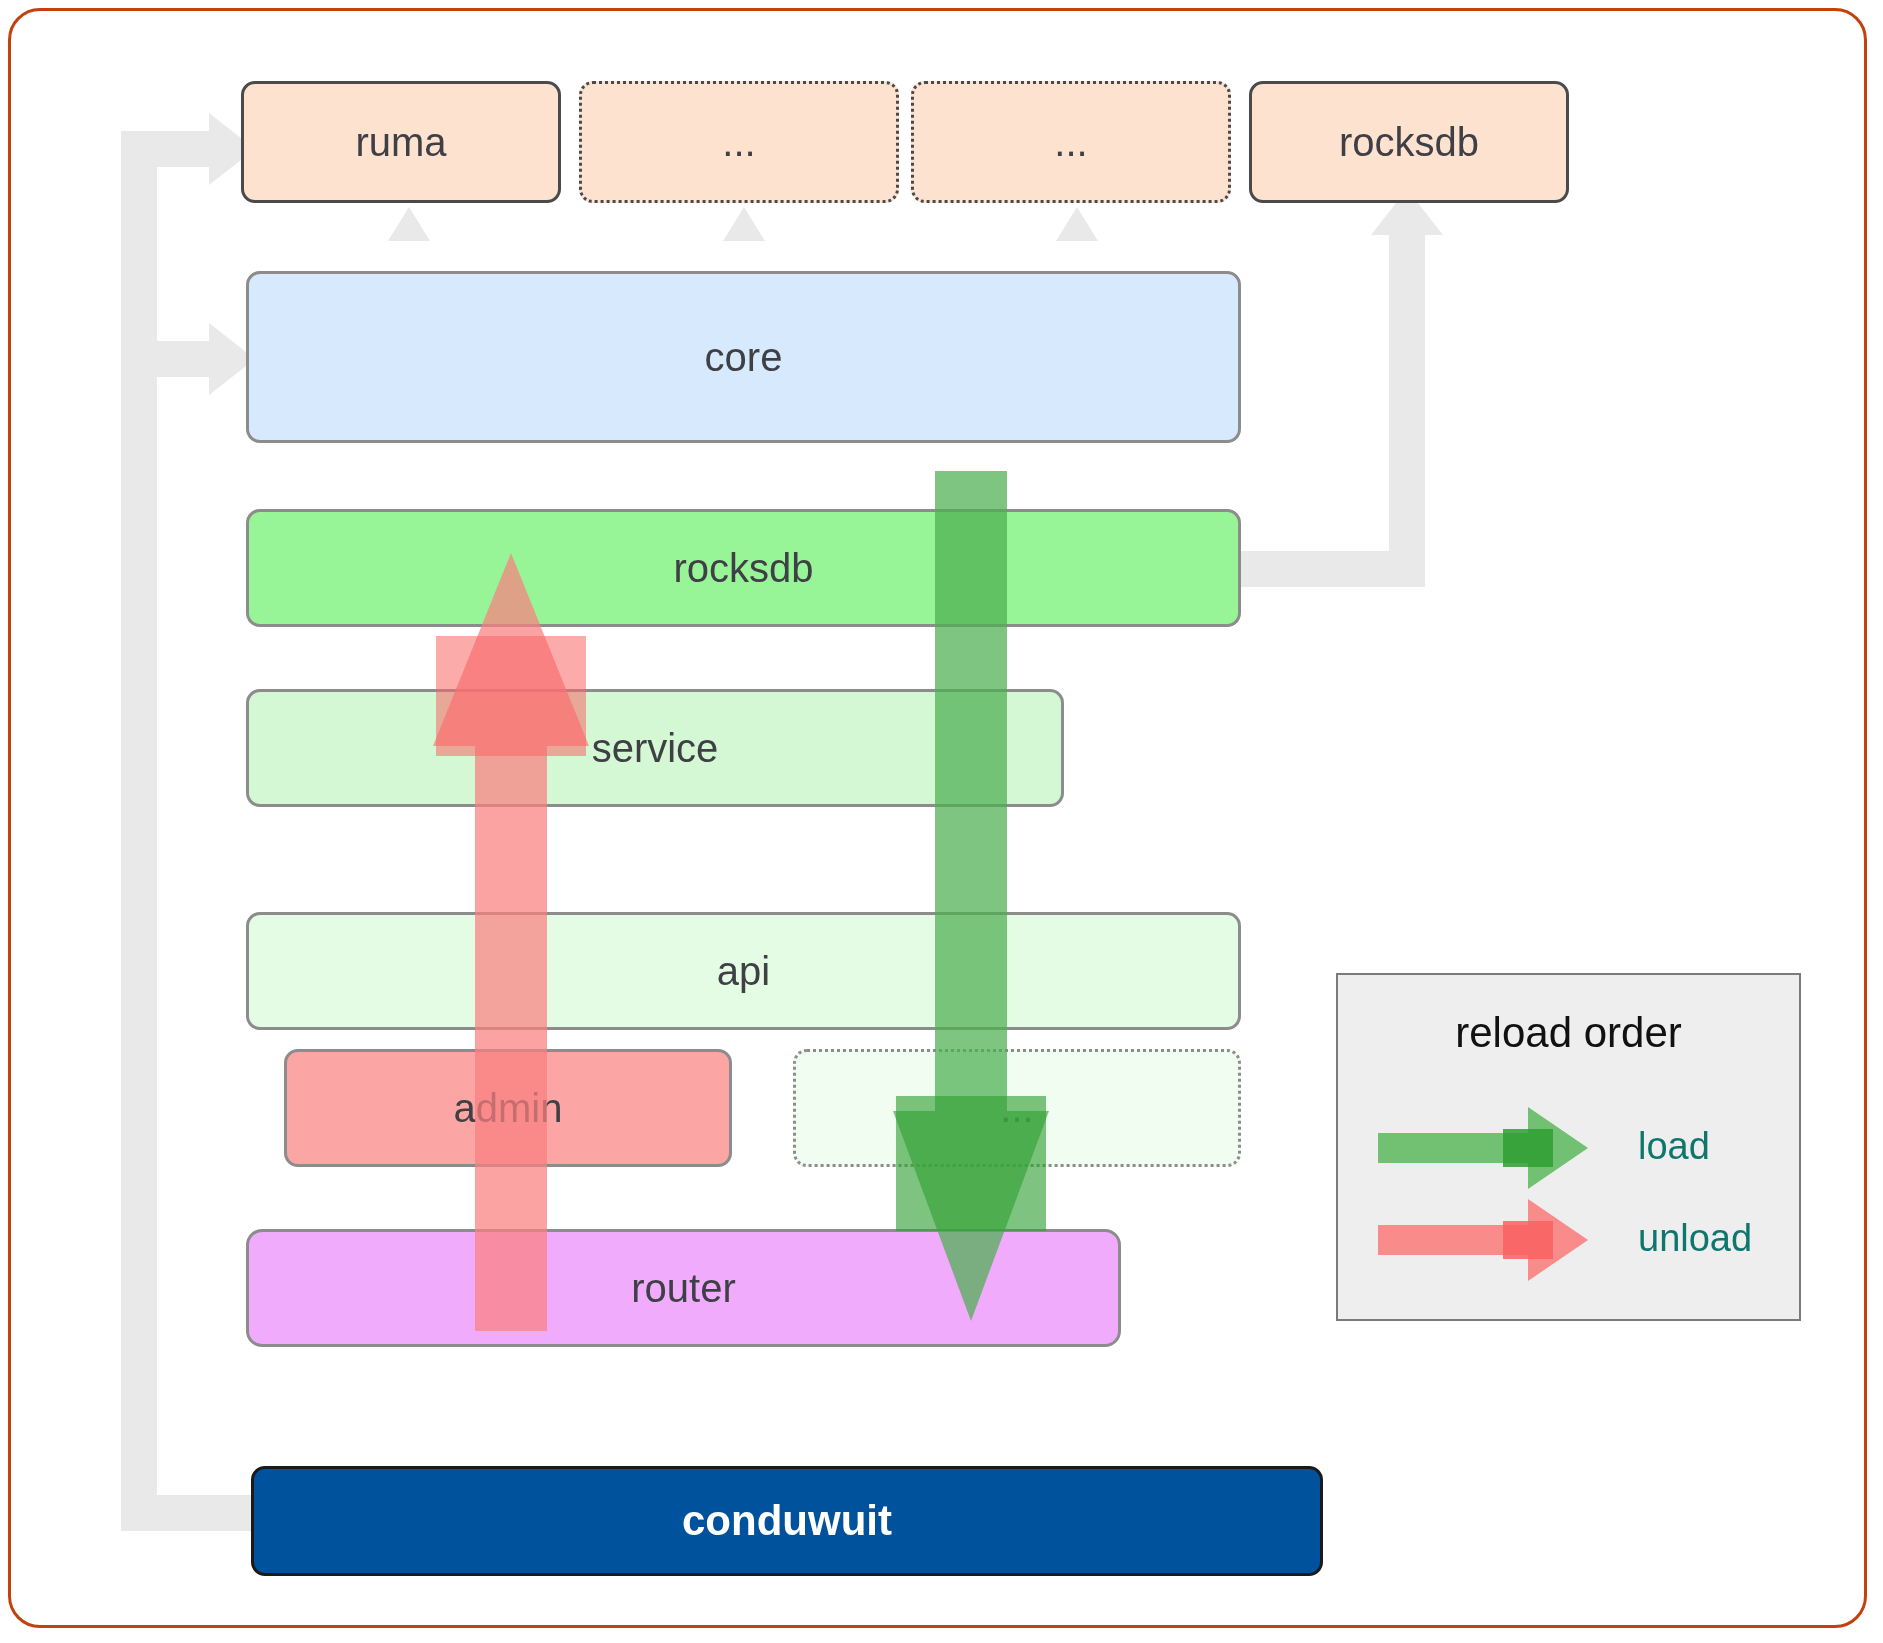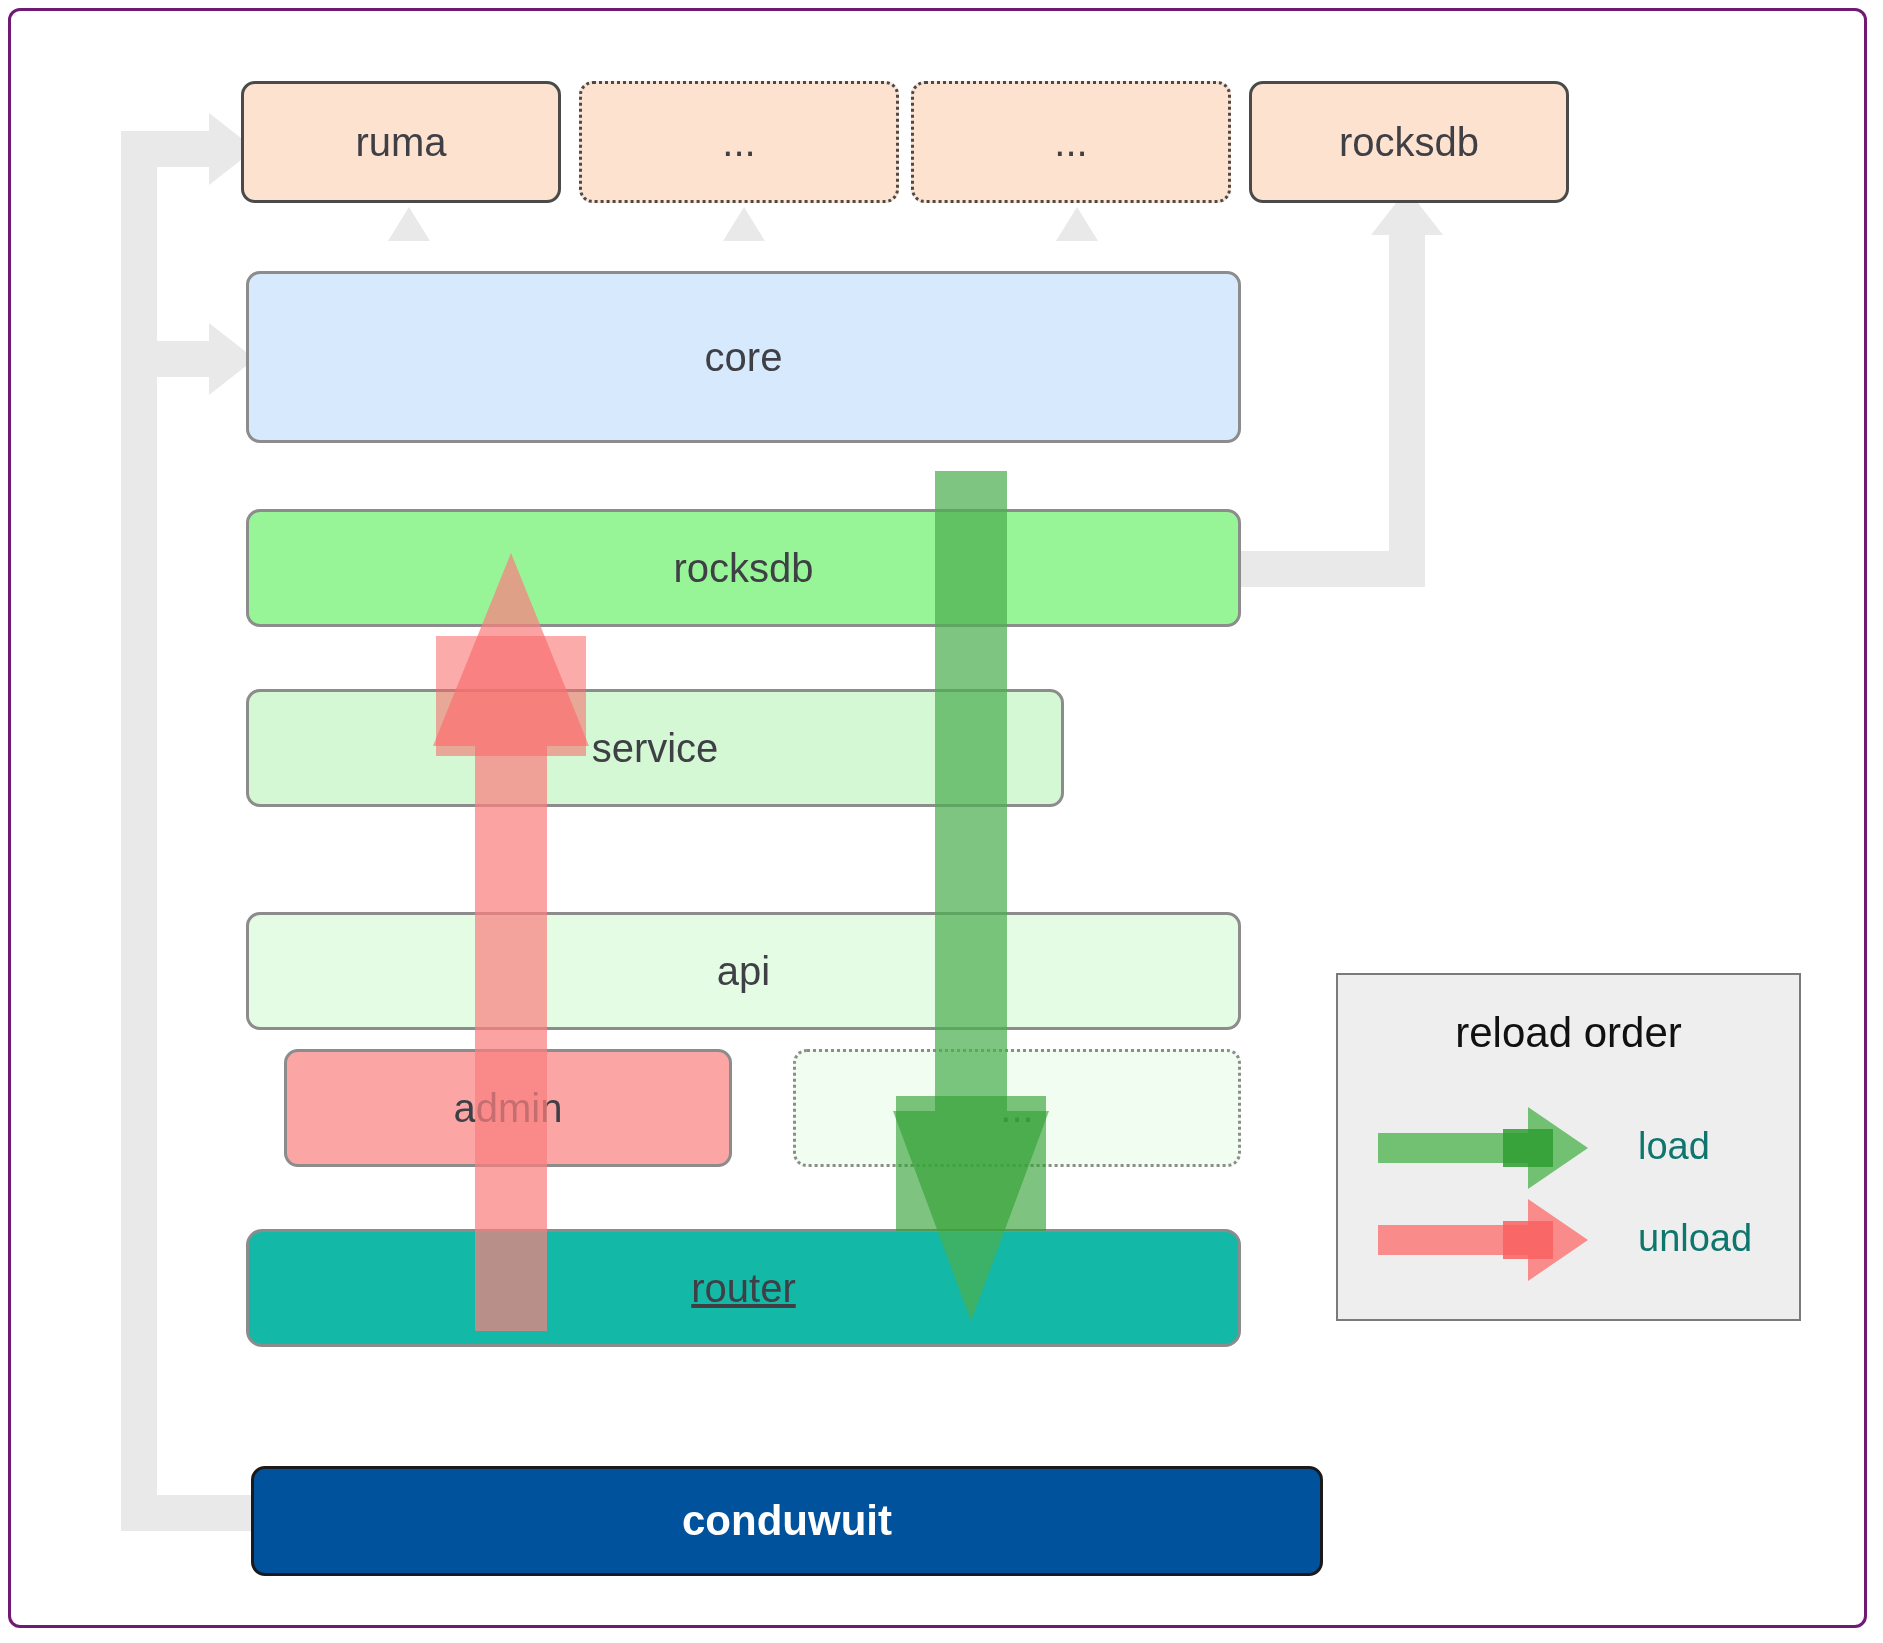--- a/index.html
+++ b/index.html
@@ -13,22 +13,22 @@
     font-family: "Liberation Sans", sans-serif;
     overflow: hidden;
   }
   #canvas {
     position: absolute;
     left: 8px;
     top: 8px;
     width: 1859px;
     height: 1620px;
     background: #ffffff;
-    border: 3px solid #701a75;
-    border-radius: 12px;
+    border: 3px solid #c2410c;
+    border-radius: 32px;
     box-sizing: border-box;
   }
   .node {
     position: absolute;
     box-sizing: border-box;
     display: flex;
     align-items: center;
     justify-content: center;
     border-radius: 14px;
     color: #3f3f46;
@@ -159,21 +159,21 @@
     <span class="lbl">api</span>
   </div>
 
   <div class="node layer" style="left:229px; top:1038px; width:448px; background:#fca5a5;margin-left:44px;">
     <span class="lbl">admin</span>
   </div>
   <div class="node layer dotted" style="left:782px; top:1038px; width:448px; background:#f0fdf0;">
     <span class="lbl">...</span>
   </div>
 
-  <div class="node layer" style="left:235px; top:1218px; width:995px; background:#14b8a6; border-radius:16px;text-decoration:underline;">
+  <div class="node layer" style="left:235px; top:1218px; width:875px; background:#f0abfc; border-radius:16px;">
     <span class="lbl">router</span>
   </div>
 
   <div class="node app-box" style="left:240px; top:1455px; width:1072px;">
     <span class="lbl">conduwuit</span>
   </div>
 
   <svg class="flow" style="left:380px; top:530px; width:240px; height:790px;" viewBox="0 0 240 790">
     <polygon points="120,12 198,205 156,205 156,790 84,790 84,205 42,205" fill="#f98080" fill-opacity="0.72"></polygon>
     <rect x="45" y="95" width="150" height="120" fill="#f96666" fill-opacity="0.55"></rect>

